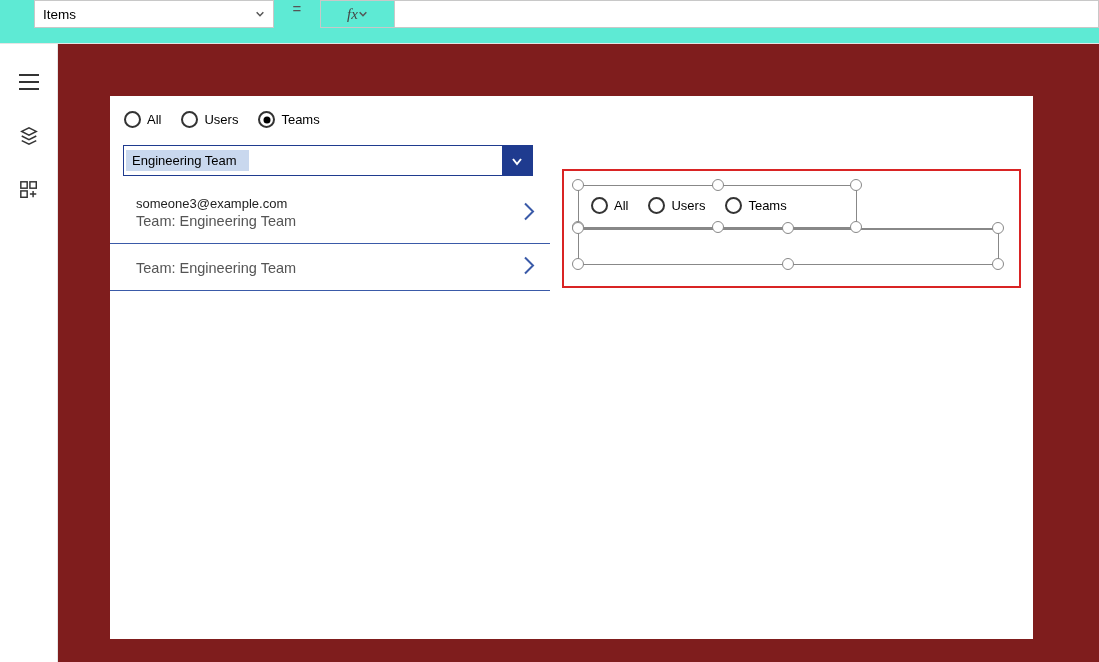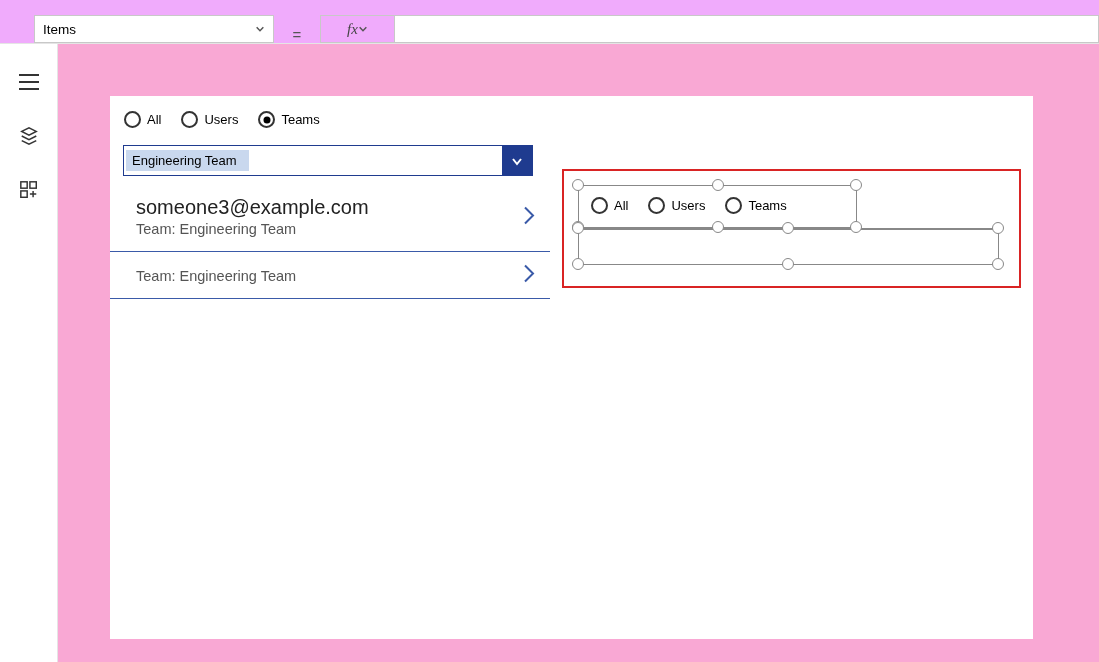--- a/index.html
+++ b/index.html
@@ -4,22 +4,22 @@
 <style>
   * { box-sizing: border-box; margin: 0; padding: 0; }
   html, body { width: 1099px; height: 662px; overflow: hidden; font-family: "Segoe UI", Arial, sans-serif; font-size: 13px; background: #fff; }
 
   
   .formula-bar {
     position: relative;
     height: 44px;
     border-bottom: 1px solid #e5e5e5;
     display: flex;
-    align-items: flex-end;
-    background: #f0abfc;
+    align-items: flex-start;
+    background: #5eead4;
   }
   .prop-dropdown {
     margin-left: 34px;
     width: 240px;
     height: 28px;
     border: 1px solid #c8c8c8;
     background: #fff;
     display: flex;
     align-items: center;
     padding: 0 8px;
@@ -87,21 +87,21 @@
     height: 2px;
     background: #333;
   }
   .icon-menu::before { top: 2px; }
   .icon-menu span   { top: 9px; }
   .icon-menu::after  { top: 16px; }
 
   
   .canvas-wrap {
     flex: 1;
-    background: #f9a8d4;
+    background: #7f1d1d;
     position: relative;
   }
   .app-canvas {
     position: absolute;
     left: 52px;
     top: 52px;
     width: 923px;
     height: 543px;
     background: #fff;
   }
@@ -173,21 +173,21 @@
     top: 86px;
     width: 440px;
   }
   .result-item {
     position: relative;
     padding: 14px 10px 14px 26px;
     border-bottom: 1.5px solid #3a5aa8;
     cursor: pointer;
   }
   .result-item .email {
-    font-size: 20px;
+    font-size: 13px;
     color: #222;
   }
   .result-item .team {
     font-size: 14.5px;
     color: #555;
     margin-top: 2px;
   }
   .result-item .go {
     position: absolute;
     right: 14px;

